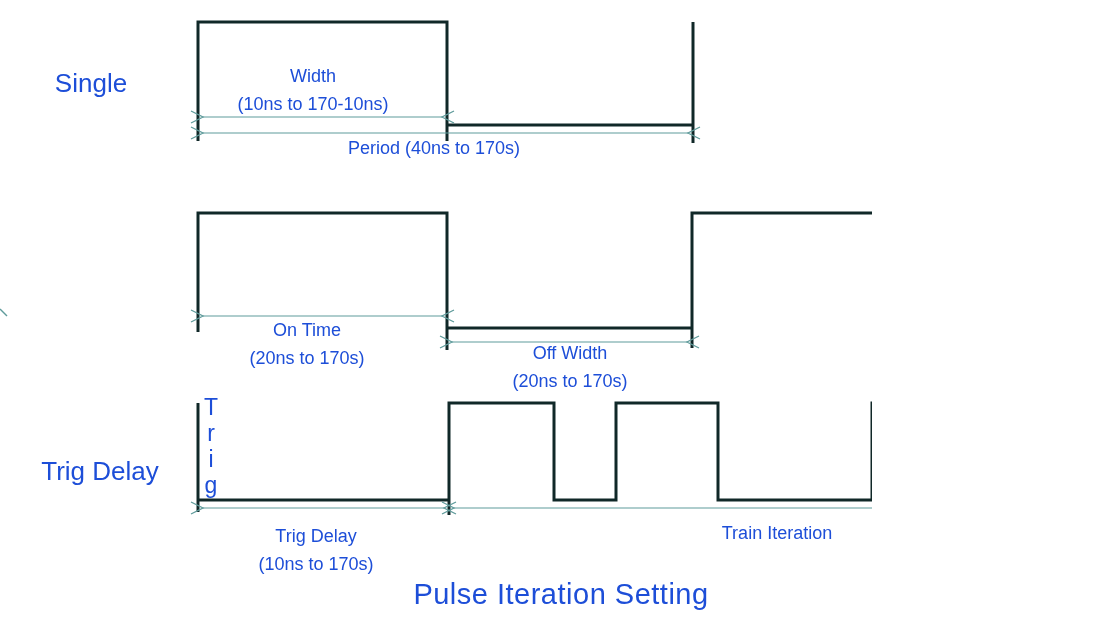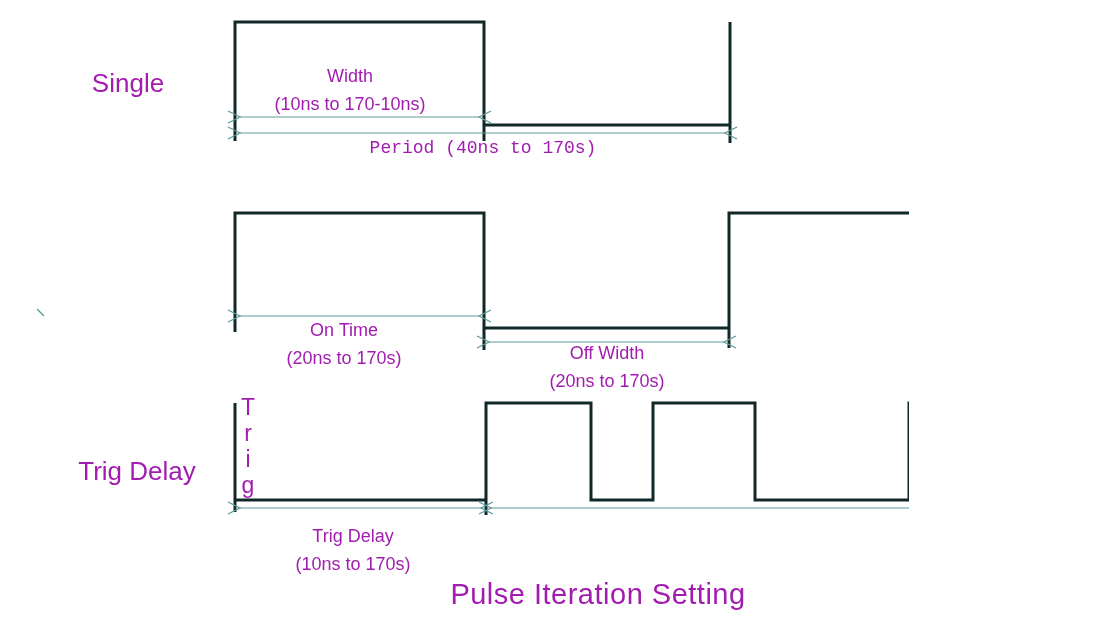--- a/index.html
+++ b/index.html
@@ -2,23 +2,22 @@
 <html><head>
 <meta charset="utf-8">
 <style>
   html, body { margin: 0; padding: 0; background: #ffffff; }
   .diagram {
     position: relative;
     width: 872px;
     height: 621px;
     background: #ffffff;
     font-family: "Liberation Sans", sans-serif;
-    color: #a21caf;
+    color: #1d4ed8;
     overflow: hidden;
-    margin-left: 37px;
   }
   .wave-svg { position: absolute; left: 0; top: 0; }
   .lbl { position: absolute; text-align: center; white-space: pre-line; }
   .row-label   { font-size: 26px; line-height: 30px; }
   .annot       { font-size: 18px; line-height: 28px; }
   .trig-marker { font-size: 23px; line-height: 26px; }
   .fig-title   { font-size: 29px; line-height: 34px; letter-spacing: 0.5px; }
 </style>
 </head>
 <body>
@@ -53,29 +52,30 @@
     <path d="M1056,518 L1056,403" fill="none" stroke="#102828" stroke-width="3"></path>
     <line x1="203" y1="508" x2="444" y2="508" stroke="#5f9b9b" stroke-width="1.2" marker-start="url(#ah)" marker-end="url(#ah)"></line>
     <line x1="454" y1="508" x2="1051" y2="508" stroke="#5f9b9b" stroke-width="1.2" marker-start="url(#ah)" marker-end="url(#ah)"></line>
   </svg>
 
   <div class="lbl row-label" style="left:31px; top:68px; width:120px;">Single</div>
   <div class="lbl row-label" style="left:30px; top:456px; width:140px;">Trig Delay</div>
 
   <div class="lbl annot" style="left:193px; top:62px; width:240px;">Width
 (10ns to 170-10ns)</div>
-  <div class="lbl annot" style="left:296px; top:134px; width:300px;font-family:Liberation Mono, monospace;">Period (40ns to 170s)</div>
+  <div class="lbl annot" style="left:284px; top:134px; width:300px;">Period (40ns to 170s)</div>
 
   <div class="lbl annot" style="left:187px; top:316px; width:240px;">On Time
 (20ns to 170s)</div>
   <div class="lbl annot" style="left:450px; top:339px; width:240px;">Off Width
 (20ns to 170s)</div>
 
   <div class="lbl trig-marker" style="left:200px; top:394px; width:22px;">T
 r
 i
 g</div>
   <div class="lbl annot" style="left:191px; top:522px; width:250px;">Trig Delay
 (10ns to 170s)</div>
+  <div class="lbl annot" style="left:657px; top:519px; width:240px;">Train Iteration</div>
 
   <div class="lbl fig-title" style="left:349px; top:577px; width:424px;">Pulse Iteration Setting</div>
 
 </div>
 
 </body></html>

